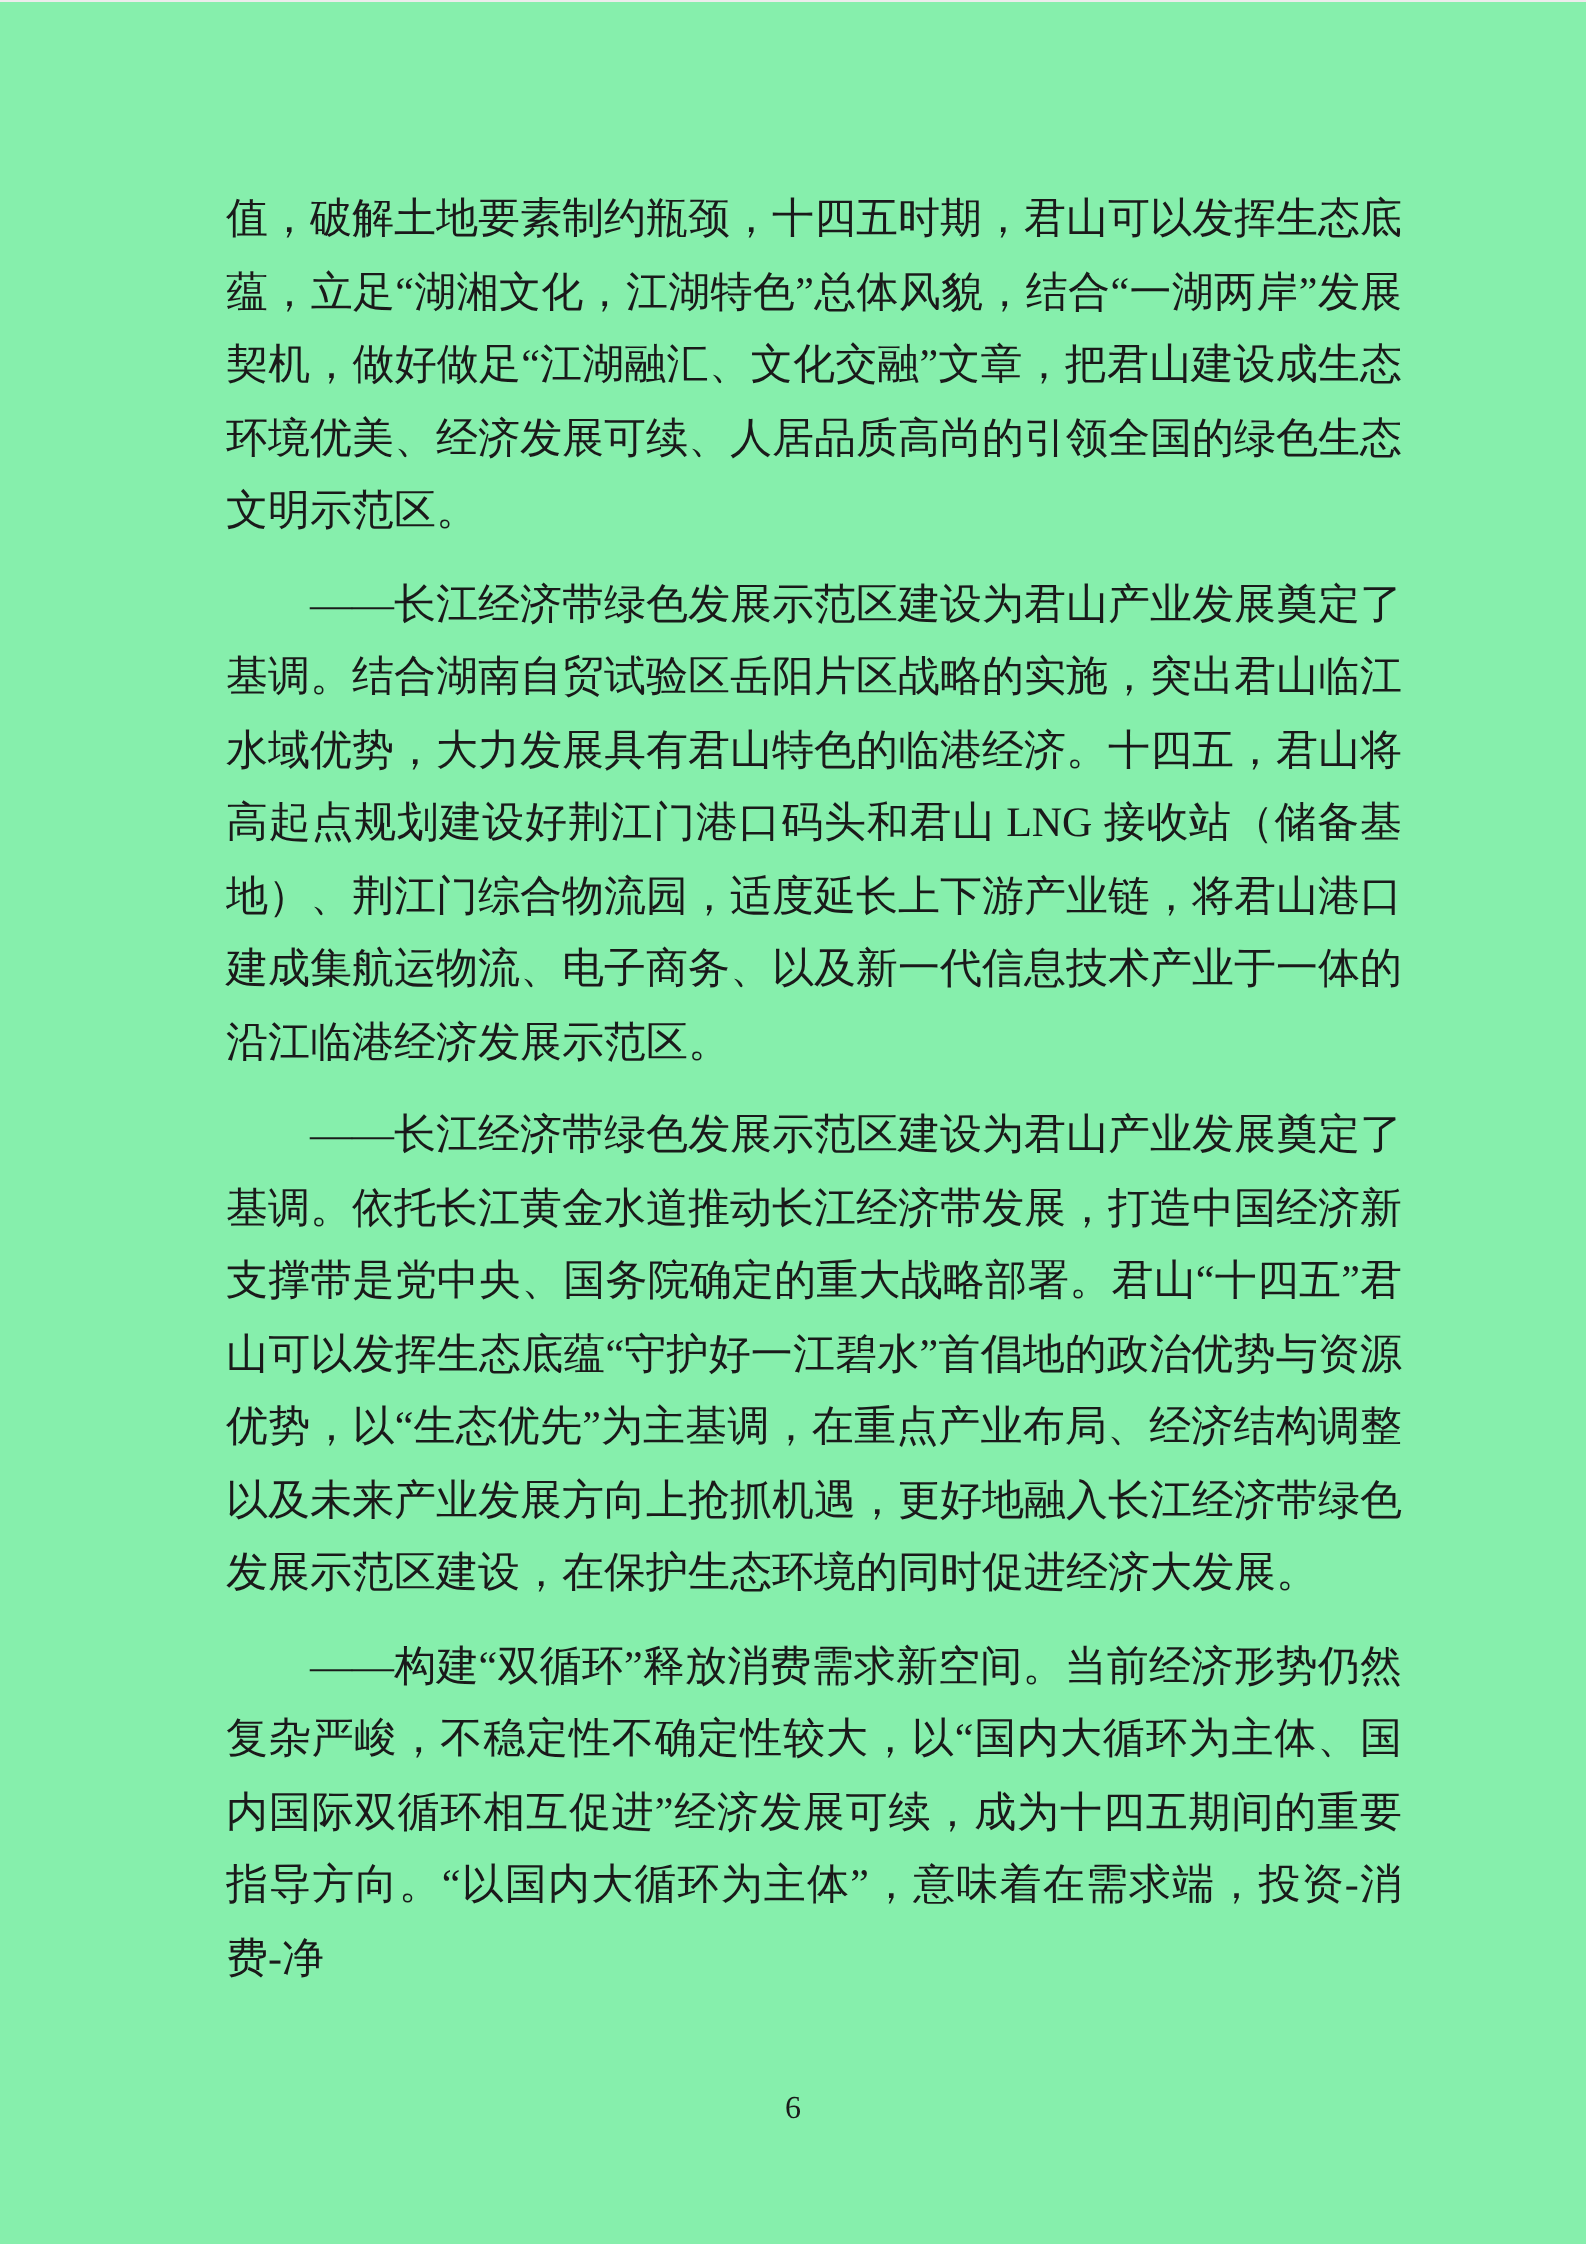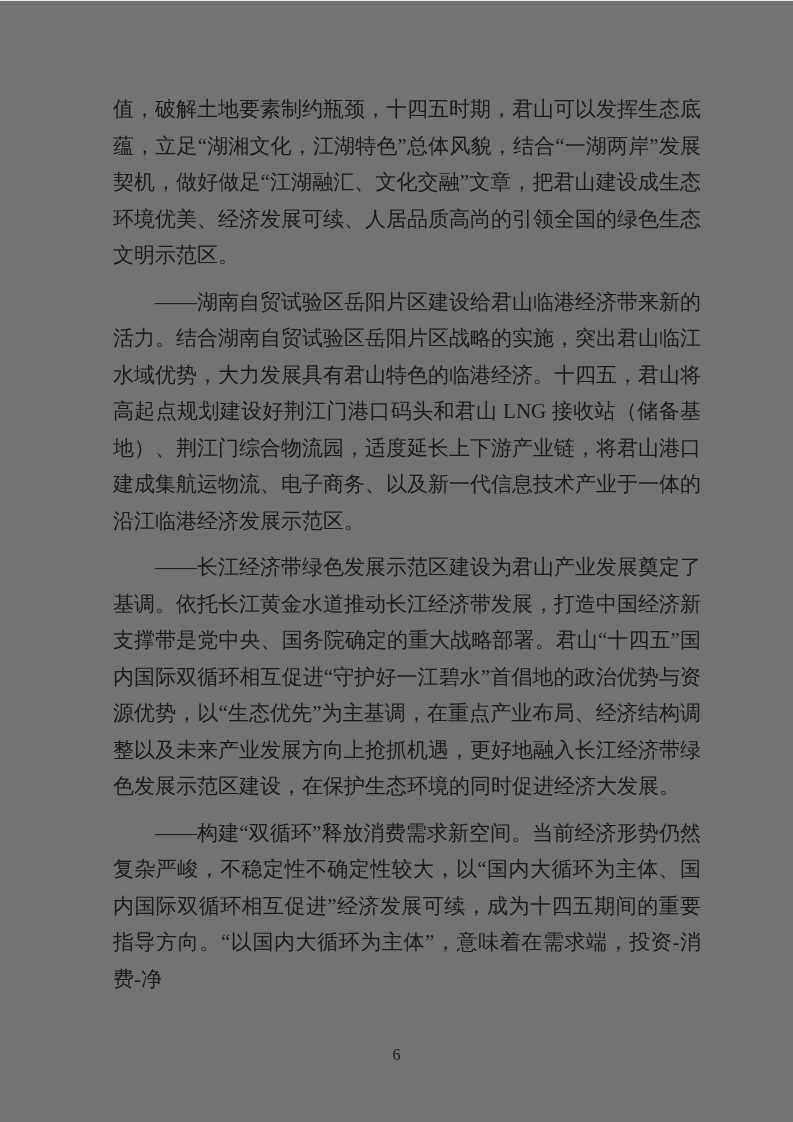--- a/index.html
+++ b/index.html
@@ -4,21 +4,21 @@
 <style>
   html, body {
     margin: 0;
     padding: 0;
     background: #ffffff;
   }
   .page {
     position: relative;
     width: 793px;
     height: 1122px;
-    background: #737373;
+    background: #86efac;
     overflow: hidden;
     border-top: 1px solid #ececec;
     font-family: "Liberation Serif", "DejaVu Serif", serif;
   }
   .content {
     position: absolute;
     left: 113px;
     top: 90px;
     width: 588px;
   }
@@ -45,19 +45,19 @@
     line-height: 20px;
     color: #1a1a1a;
   }
 </style>
 </head>
 <body>
 
 <div class="page">
   <div class="content">
     <p class="para">值，破解土地要素制约瓶颈，十四五时期，君山可以发挥生态底蕴，立足“湖湘文化，江湖特色”总体风貌，结合“一湖两岸”发展契机，做好做足“江湖融汇、文化交融”文章，把君山建设成生态环境优美、经济发展可续、人居品质高尚的引领全国的绿色生态文明示范区。</p>
-    <p class="para indent">——湖南自贸试验区岳阳片区建设给君山临港经济带来新的活力。结合湖南自贸试验区岳阳片区战略的实施，突出君山临江水域优势，大力发展具有君山特色的临港经济。十四五，君山将高起点规划建设好荆江门港口码头和君山 LNG 接收站（储备基地）、荆江门综合物流园，适度延长上下游产业链，将君山港口建成集航运物流、电子商务、以及新一代信息技术产业于一体的沿江临港经济发展示范区。</p>
-    <p class="para indent">——长江经济带绿色发展示范区建设为君山产业发展奠定了基调。依托长江黄金水道推动长江经济带发展，打造中国经济新支撑带是党中央、国务院确定的重大战略部署。君山“十四五”国内国际双循环相互促进“守护好一江碧水”首倡地的政治优势与资源优势，以“生态优先”为主基调，在重点产业布局、经济结构调整以及未来产业发展方向上抢抓机遇，更好地融入长江经济带绿色发展示范区建设，在保护生态环境的同时促进经济大发展。</p>
+    <p class="para indent">——长江经济带绿色发展示范区建设为君山产业发展奠定了基调。结合湖南自贸试验区岳阳片区战略的实施，突出君山临江水域优势，大力发展具有君山特色的临港经济。十四五，君山将高起点规划建设好荆江门港口码头和君山 LNG 接收站（储备基地）、荆江门综合物流园，适度延长上下游产业链，将君山港口建成集航运物流、电子商务、以及新一代信息技术产业于一体的沿江临港经济发展示范区。</p>
+    <p class="para indent">——长江经济带绿色发展示范区建设为君山产业发展奠定了基调。依托长江黄金水道推动长江经济带发展，打造中国经济新支撑带是党中央、国务院确定的重大战略部署。君山“十四五”君山可以发挥生态底蕴“守护好一江碧水”首倡地的政治优势与资源优势，以“生态优先”为主基调，在重点产业布局、经济结构调整以及未来产业发展方向上抢抓机遇，更好地融入长江经济带绿色发展示范区建设，在保护生态环境的同时促进经济大发展。</p>
     <p class="para indent">——构建“双循环”释放消费需求新空间。当前经济形势仍然复杂严峻，不稳定性不确定性较大，以“国内大循环为主体、国内国际双循环相互促进”经济发展可续，成为十四五期间的重要指导方向。“以国内大循环为主体”，意味着在需求端，投资-消费-净</p>
   </div>
 
   <div class="page-number">6</div>
 </div>
 
 </body></html>

